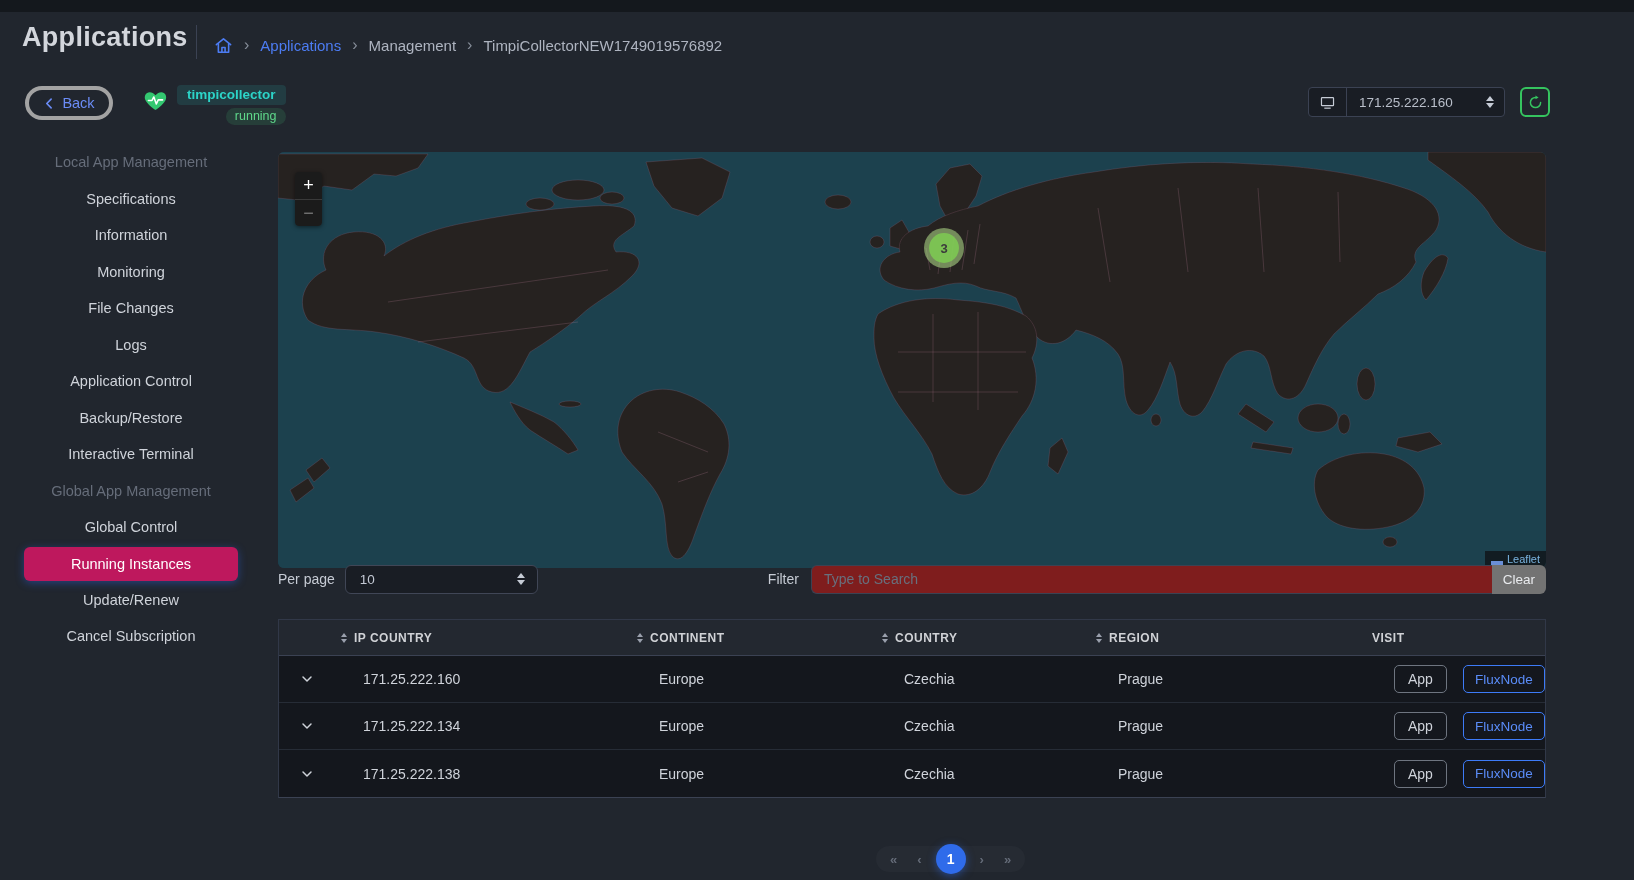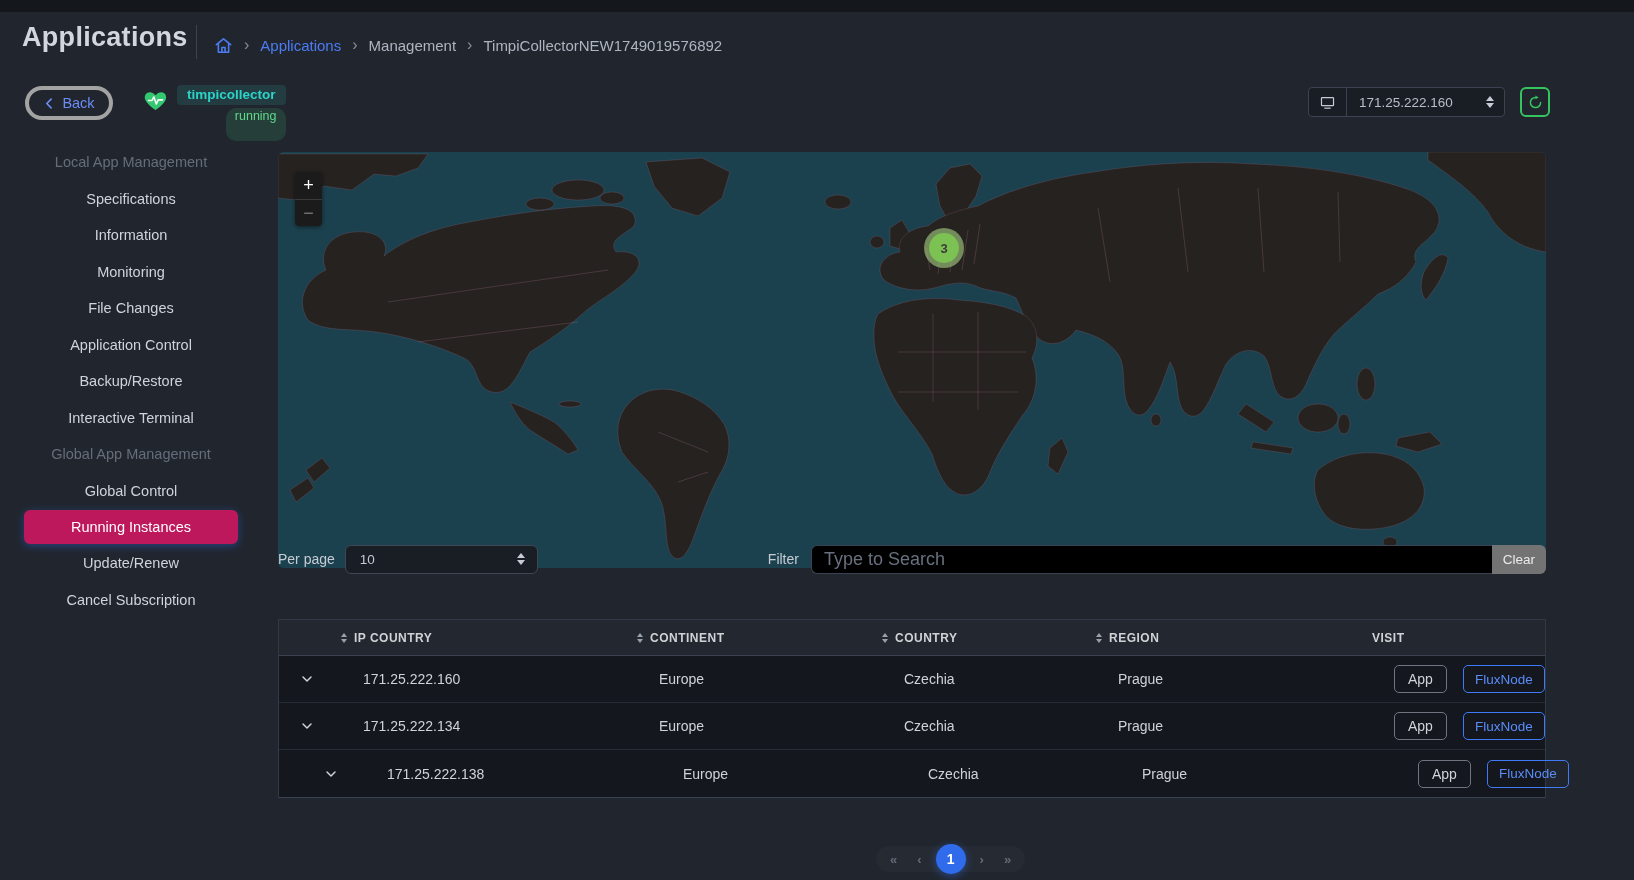--- a/index.html
+++ b/index.html
@@ -19,21 +19,21 @@
   .bc-sep { color:#868d99; font-size:16px; line-height:1; }
   .bc-link { color:#4c7cf3; cursor:pointer; }
   .bc-plain { color:#aeb4c0; }
 
   
   .back-btn { position:absolute; top:86px; left:25px; width:88px; height:34px; border:4px solid #a3a3a3; border-radius:17px;
               display:flex; align-items:center; justify-content:center; gap:6px; color:#6b8cf7; font-size:14.5px; background:transparent; cursor:pointer; }
   .heart-wrap { position:absolute; top:88px; left:142px; }
   .badges { position:absolute; top:85px; left:177px; display:flex; flex-direction:column; align-items:flex-end; gap:3px; }
   .badge-app { background:rgba(44,212,200,.13); color:#2cd4c8; font-weight:700; font-size:13.5px; padding:2px 10px 3px; border-radius:4px; }
-  .badge-status { background:rgba(74,210,130,.14); color:#5fd98b; font-size:12.5px; padding:1px 9px 18px; border-radius:10px; }
+  .badge-status { background:rgba(74,210,130,.14); color:#5fd98b; font-size:12.5px; padding:1px 9px 2px; border-radius:10px; }
 
   .node-group { position:absolute; top:87px; left:1308px; display:flex; align-items:center; }
   .node-select { width:197px; height:30px; border:1px solid #3b4253; background:#191d24; border-radius:4px; display:flex; align-items:center; cursor:pointer; }
   .node-select .icon-cell { width:38px; height:100%; border-right:1px solid #3b4253; display:flex; align-items:center; justify-content:center; }
   .node-select .val { flex:1; padding-left:12px; font-size:13.5px; color:#b9bfca; }
   .updown { display:flex; flex-direction:column; gap:2px; margin-right:10px; }
   .tri-up { width:0; height:0; border-left:4px solid transparent; border-right:4px solid transparent; border-bottom:5px solid #c6ccd6; }
   .tri-down { width:0; height:0; border-left:4px solid transparent; border-right:4px solid transparent; border-top:5px solid #c6ccd6; }
   .refresh-btn { width:30px; height:30px; margin-left:15px; border:2px solid #35c45f; border-radius:6px; background:transparent;
                  display:flex; align-items:center; justify-content:center; cursor:pointer; }
@@ -53,44 +53,44 @@
   .zoom-btn.disabled { color:#7a7a7a; border-top:1px solid #3a3a3a; cursor:default; }
   .cluster { position:absolute; top:76px; left:646px; width:40px; height:40px; border-radius:50%;
              background:rgba(181,226,140,.55); display:flex; align-items:center; justify-content:center; cursor:pointer; }
   .cluster-inner { width:30px; height:30px; border-radius:50%; background:rgba(126,203,82,.85);
                    display:flex; align-items:center; justify-content:center; font-size:13px; font-weight:700; color:#3c3c3c; }
   .attribution { position:absolute; right:0; bottom:0; background:rgba(16,22,27,.85); padding:2px 6px 3px; display:flex; align-items:center; gap:4px; }
   .attribution .txt { color:#7ab4e0; font-size:11px; }
   .flag { width:12px; height:8px; display:inline-block; }
 
   
-  .controls { position:absolute; top:544px; left:278px; width:1268px; height:30px; display:flex; align-items:center; }
+  .controls { position:absolute; top:564px; left:278px; width:1268px; height:30px; display:flex; align-items:center; }
   .ctl-label { font-size:14px; color:#c6cbd4; }
   .perpage-select { width:193px; height:29px; margin-left:10px; border:1px solid #404656; background:#191d24; border-radius:6px;
                     display:flex; align-items:center; justify-content:space-between; padding:0 12px 0 14px; font-size:13.5px; color:#c3c9d4; cursor:pointer; }
   .filter-label { margin-left:230px; }
   .filter-group { flex:1; margin-left:12px; display:flex; height:29px; }
-  .filter-input { flex:1; background:#000000; border:1px solid #3b4253; border-right:none; border-radius:6px 0 0 6px;
-                  padding:0 12px; color:#cfd3da; font-size:18px; outline:none; font-family:"Liberation Sans", sans-serif; }
+  .filter-input { flex:1; background:#7f1d1d; border:1px solid #3b4253; border-right:none; border-radius:6px 0 0 6px;
+                  padding:0 12px; color:#cfd3da; font-size:14px; outline:none; font-family:"Liberation Sans", sans-serif; }
   .filter-input::placeholder { color:#68707e; }
   .clear-btn { width:54px; background:#737373; border:none; border-radius:0 6px 6px 0; color:#e9ebee; font-size:13.5px; cursor:pointer; }
 
   
   .table { position:absolute; top:619px; left:278px; width:1268px; border:1px solid #313848; border-bottom:1px solid #3b4253; }
   .t-head { display:grid; grid-template-columns:56px 296px 245px 214px 276px 1fr; background:#232830; border-bottom:1px solid #3b4253;
             height:36px; align-items:center; font-size:12px; font-weight:700; letter-spacing:.5px; color:#d0d2d6; }
   .th { display:flex; align-items:center; gap:7px; padding-left:6px; cursor:pointer; }
   .th.nosort { cursor:default; }
   .sort-icon { display:flex; flex-direction:column; gap:2px; }
   .sort-icon i { display:block; width:0; height:0; border-left:3.5px solid transparent; border-right:3.5px solid transparent; }
   .sort-icon .u { border-bottom:4.5px solid #9aa0ac; }
   .sort-icon .d { border-top:4.5px solid #9aa0ac; }
   .t-row { display:grid; grid-template-columns:56px 296px 245px 214px 276px 1fr; height:47px; align-items:center;
            background:#14171d; border-bottom:1px solid #262c36; font-size:14px; color:#cfd3da; }
-  .t-row:last-child { border-bottom:none;padding-left:24px; }
+  .t-row:last-child { border-bottom:none; }
   .td { padding-left:28px; }
   .td-expand { display:flex; justify-content:center; padding-left:0; cursor:pointer; }
   .td-visit { display:flex; justify-content:flex-end; gap:16px; padding-right:26px; }
   .btn-app { border:1px solid #6e7580; background:transparent; color:#cfd3da; border-radius:5px; padding:5px 13px; font-size:14px; cursor:pointer; }
   .btn-flux { border:1px solid #3d7bf8; background:transparent; color:#5a8cf8; border-radius:5px; padding:5px 11px; font-size:13.5px; cursor:pointer; }
 
   
   .pagination { position:absolute; top:846px; left:876px; height:26px; background:#262b33; border-radius:13px;
                 display:flex; align-items:center; padding:0 14px; gap:20px; }
   .pg-arrow { color:#646b78; font-size:13px; font-weight:700; cursor:default; line-height:1; }
@@ -160,20 +160,21 @@
       </svg>
   </button>
 </div>
 
 <div class="sidebar">
   <div class="sb-item sb-section">Local App Management</div>
   <div class="sb-item">Specifications</div>
   <div class="sb-item">Information</div>
   <div class="sb-item">Monitoring</div>
   <div class="sb-item">File Changes</div>
+  <div class="sb-item">Logs</div>
   <div class="sb-item">Application Control</div>
   <div class="sb-item">Backup/Restore</div>
   <div class="sb-item">Interactive Terminal</div>
   <div class="sb-item sb-section">Global App Management</div>
   <div class="sb-item">Global Control</div>
   <div class="sb-item sb-active">Running Instances</div>
   <div class="sb-item">Update/Renew</div>
   <div class="sb-item">Cancel Subscription</div>
 </div>
 

